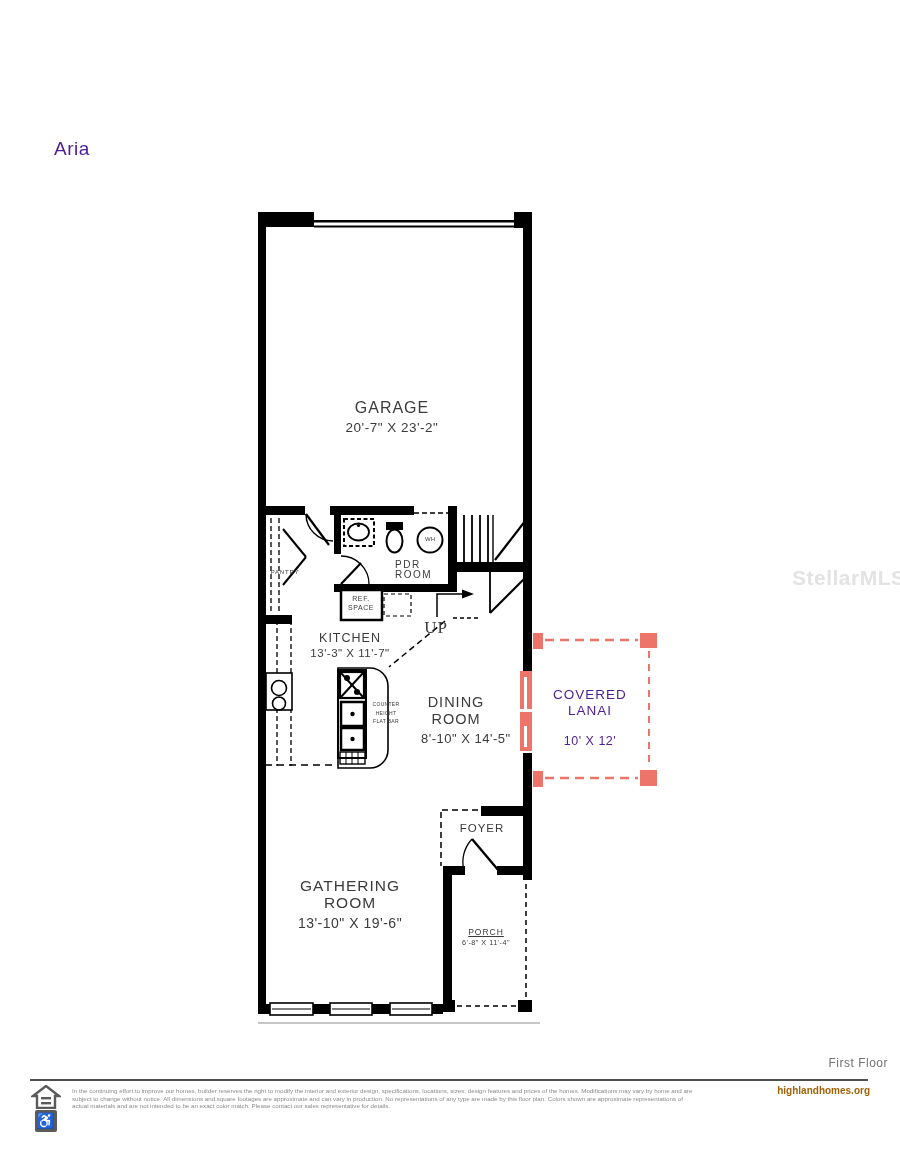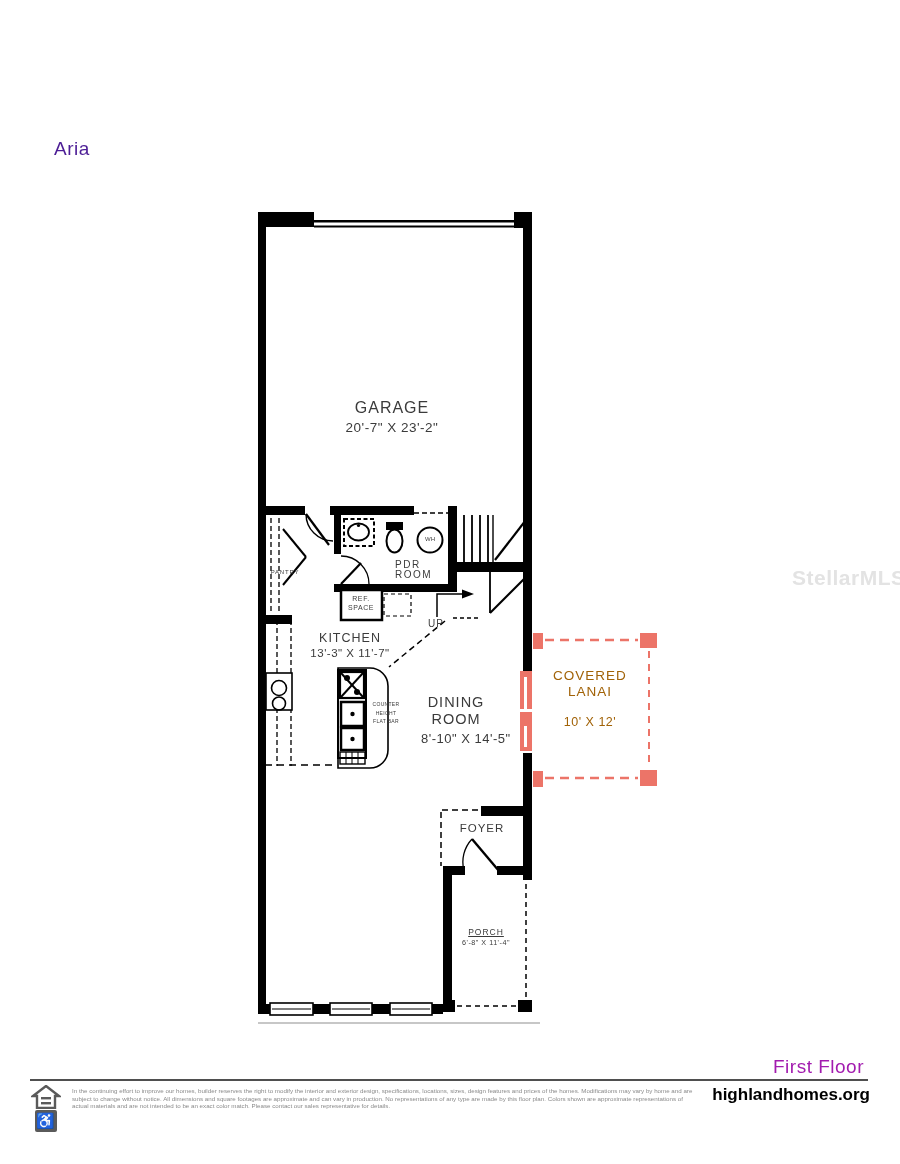--- a/index.html
+++ b/index.html
@@ -22,35 +22,35 @@
              letter-spacing:0.5px;white-space:nowrap;}
 
   
   .label{position:absolute;transform:translateX(-50%);text-align:center;color:#3b3b3b;line-height:1.15;}
   .label .nm{display:block;letter-spacing:1px;}
   .label .dm{display:block;letter-spacing:0.5px;}
   .nowrap{white-space:nowrap;}
   .lbl-garage{left:392px;top:351px;margin-top:48px;}  .lbl-garage .nm{font-size:16px;} .lbl-garage .dm{font-size:13.5px;margin-top:3px;}
   .lbl-kitchen{left:350px;top:631px;} .lbl-kitchen .nm{font-size:12.5px;} .lbl-kitchen .dm{font-size:11.5px;margin-top:2px;}
   .lbl-dining{left:456px;top:694px;width:70px;} .lbl-dining .nm{font-size:14.5px;line-height:16.5px;} .lbl-dining .dm{font-size:13px;margin-top:5px;white-space:nowrap;}
-  .lbl-lanai{left:590px;top:668px;width:84px;color:#a16207;} .lbl-lanai .nm{font-size:13.5px;line-height:15.5px;} .lbl-lanai .dm{font-size:12.5px;margin-top:16px;white-space:nowrap;}
+  .lbl-lanai{left:590px;top:687px;width:84px;color:#4c1d95;} .lbl-lanai .nm{font-size:13.5px;line-height:15.5px;} .lbl-lanai .dm{font-size:12.5px;margin-top:16px;white-space:nowrap;}
   .lbl-gathering{left:350px;top:877px;width:120px;} .lbl-gathering .nm{font-size:15.5px;line-height:17px;} .lbl-gathering .dm{font-size:14px;margin-top:4px;white-space:nowrap;}
   .lbl-foyer{left:482px;top:822px;} .lbl-foyer .nm{font-size:11.5px;}
   .lbl-porch{left:486px;top:928px;} .lbl-porch .nm{font-size:8.5px;text-decoration:underline;} .lbl-porch .dm{font-size:7.2px;margin-top:1px;}
   .lbl-pdr{left:390px;top:560px;width:38px;} .lbl-pdr .nm{font-size:10px;line-height:9.5px;letter-spacing:1.5px;margin-left:24px;}
   .lbl-pantry{left:285px;top:569px;} .lbl-pantry .nm{font-size:6px;letter-spacing:0.8px;}
   .lbl-ref{left:361px;top:594px;width:30px;} .lbl-ref .nm{font-size:7px;line-height:9px;letter-spacing:0.6px;}
   .lbl-wh{left:430px;top:536px;} .lbl-wh .nm{font-size:6px;letter-spacing:0;}
-  .lbl-up{left:436px;top:618px;} .lbl-up .nm{font-size:10px;}
+  .lbl-up{left:436px;top:618px;} .lbl-up .nm{font-size:17px;font-family:Liberation Serif, serif;}
   .lbl-bar{left:386px;top:700px;width:27px;} .lbl-bar .nm{font-size:5px;line-height:8.6px;letter-spacing:0.3px;}
 
   
-  .first-floor{right:36px;top:1056px;font-size:19px;color:#a21caf;letter-spacing:0.5px;}
+  .first-floor{right:12px;top:1056px;font-size:12px;color:#737373;letter-spacing:0.5px;}
   .footer-line{left:30px;top:1079px;width:838px;height:2px;background:#4f4f4f;}
-  .website{right:30px;top:1085px;font-size:17px;font-weight:600;color:#000000;}
+  .website{right:30px;top:1085px;font-size:10px;font-weight:600;color:#a16207;}
   .disclaimer{left:72px;top:1087px;width:628px;font-size:6.2px;line-height:7.5px;color:#8a8a8a;}
   .eh-icon{left:31px;top:1085px;}
   .ada-icon{left:35px;top:1110px;width:22px;height:22px;background:#5a5a5a;border-radius:2px;
             color:#fff;font-size:15px;line-height:22px;text-align:center;}
 </style>
 </head>
 <body>
 
 <div class="canvas">
 
@@ -208,20 +208,24 @@
     <span class="dm">13'-3" X 11'-7"</span>
   </div>
   <div class="label lbl-dining">
     <span class="nm">DINING ROOM</span>
     <span class="dm">8'-10" X 14'-5"</span>
   </div>
   <div class="label lbl-lanai">
     <span class="nm">COVERED LANAI</span>
     <span class="dm">10' X 12'</span>
   </div>
+  <div class="label lbl-gathering">
+    <span class="nm">GATHERING ROOM</span>
+    <span class="dm">13'-10" X 19'-6"</span>
+  </div>
   <div class="label lbl-foyer nowrap">
     <span class="nm">FOYER</span>
   </div>
   <div class="label lbl-porch nowrap">
     <span class="nm">PORCH</span>
     <span class="dm">6'-8" X 11'-4"</span>
   </div>
   <div class="label lbl-pdr">
     <span class="nm">PDR ROOM</span>
   </div>

